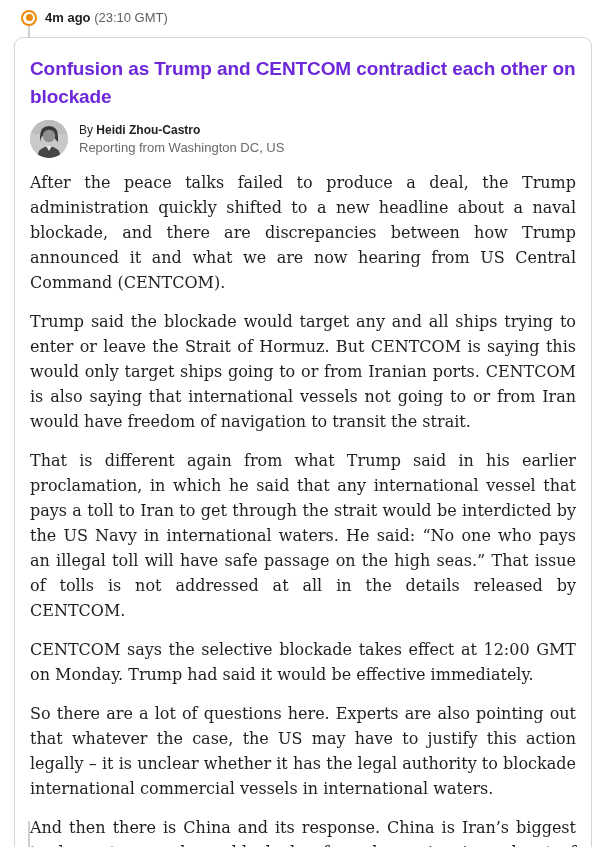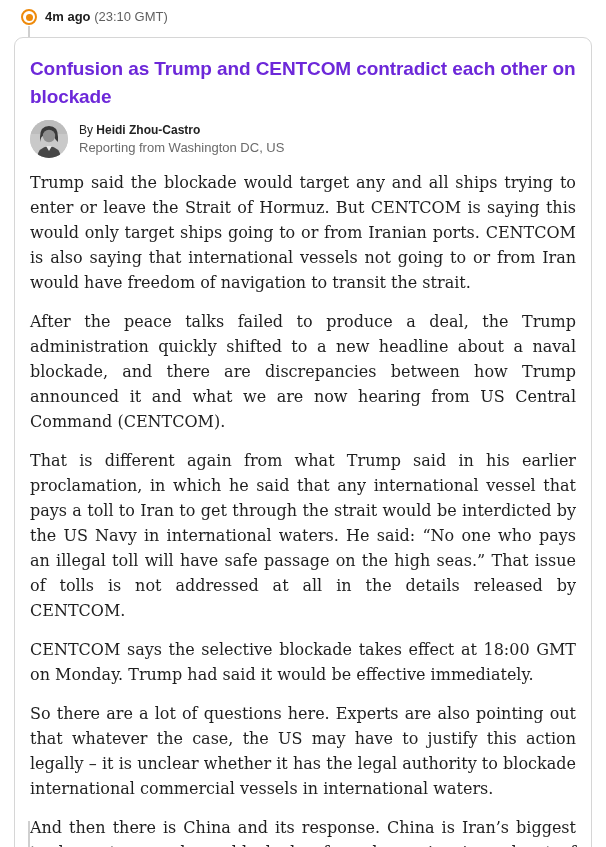--- a/index.html
+++ b/index.html
@@ -9,21 +9,21 @@
     height: 847px;
     overflow: hidden;
     position: relative;
     font-family: "Liberation Sans", sans-serif;
     color: #202020;
   }
 
   
   .entry-header {
     display: flex;
-    align-items: flex-start;
+    align-items: center;
     gap: 8px;
     padding-left: 21px;
     padding-top: 9px;
     height: 26px;
   }
   .bullet {
     width: 16px; height: 16px;
     border: 2.5px solid #ee8a0b;
     border-radius: 50%;
     background: #ffffff;
@@ -122,24 +122,24 @@
         <path d="M16 26 L19 31 L22 26 Z" fill="#e6e6e6"></path>
       </svg>
     </span>
     <span class="byline-text">
       <span class="byline-name"><span>By </span><b>Heidi Zhou-Castro</b></span>
       <span class="byline-loc">Reporting from Washington DC, US</span>
     </span>
   </div>
 
   <div class="article-body">
+    <p>After the peace talks failed to produce a deal, the Trump administration quickly shifted to a new headline about a naval blockade, and there are discrepancies between how Trump announced it and what we are now hearing from US Central Command (CENTCOM).</p>
     <p>Trump said the blockade would target any and all ships trying to enter or leave the Strait of Hormuz. But CENTCOM is saying this would only target ships going to or from Iranian ports. CENTCOM is also saying that international vessels not going to or from Iran would have freedom of navigation to transit the strait.</p>
-    <p>After the peace talks failed to produce a deal, the Trump administration quickly shifted to a new headline about a naval blockade, and there are discrepancies between how Trump announced it and what we are now hearing from US Central Command (CENTCOM).</p>
     <p>That is different again from what Trump said in his earlier proclamation, in which he said that any international vessel that pays a toll to Iran to get through the strait would be interdicted by the US Navy in international waters. He said: “No one who pays an illegal toll will have safe passage on the high seas.” That issue of tolls is not addressed at all in the details released by CENTCOM.</p>
-    <p>CENTCOM says the selective blockade takes effect at 18:00 GMT on Monday. Trump had said it would be effective immediately.</p>
+    <p>CENTCOM says the selective blockade takes effect at 12:00 GMT on Monday. Trump had said it would be effective immediately.</p>
     <p>So there are a lot of questions here. Experts are also pointing out that whatever the case, the US may have to justify this action legally – it is unclear whether it has the legal authority to blockade international commercial vessels in international waters.</p>
     <p>And then there is China and its response. China is Iran’s biggest trade partner, and any blockade of goods coming in and out of Iranian ports would certainly impact China, as well.</p>
 
   </div>
 
 </div>
 
 <div class="tail-line"></div>
 
 </body></html>

